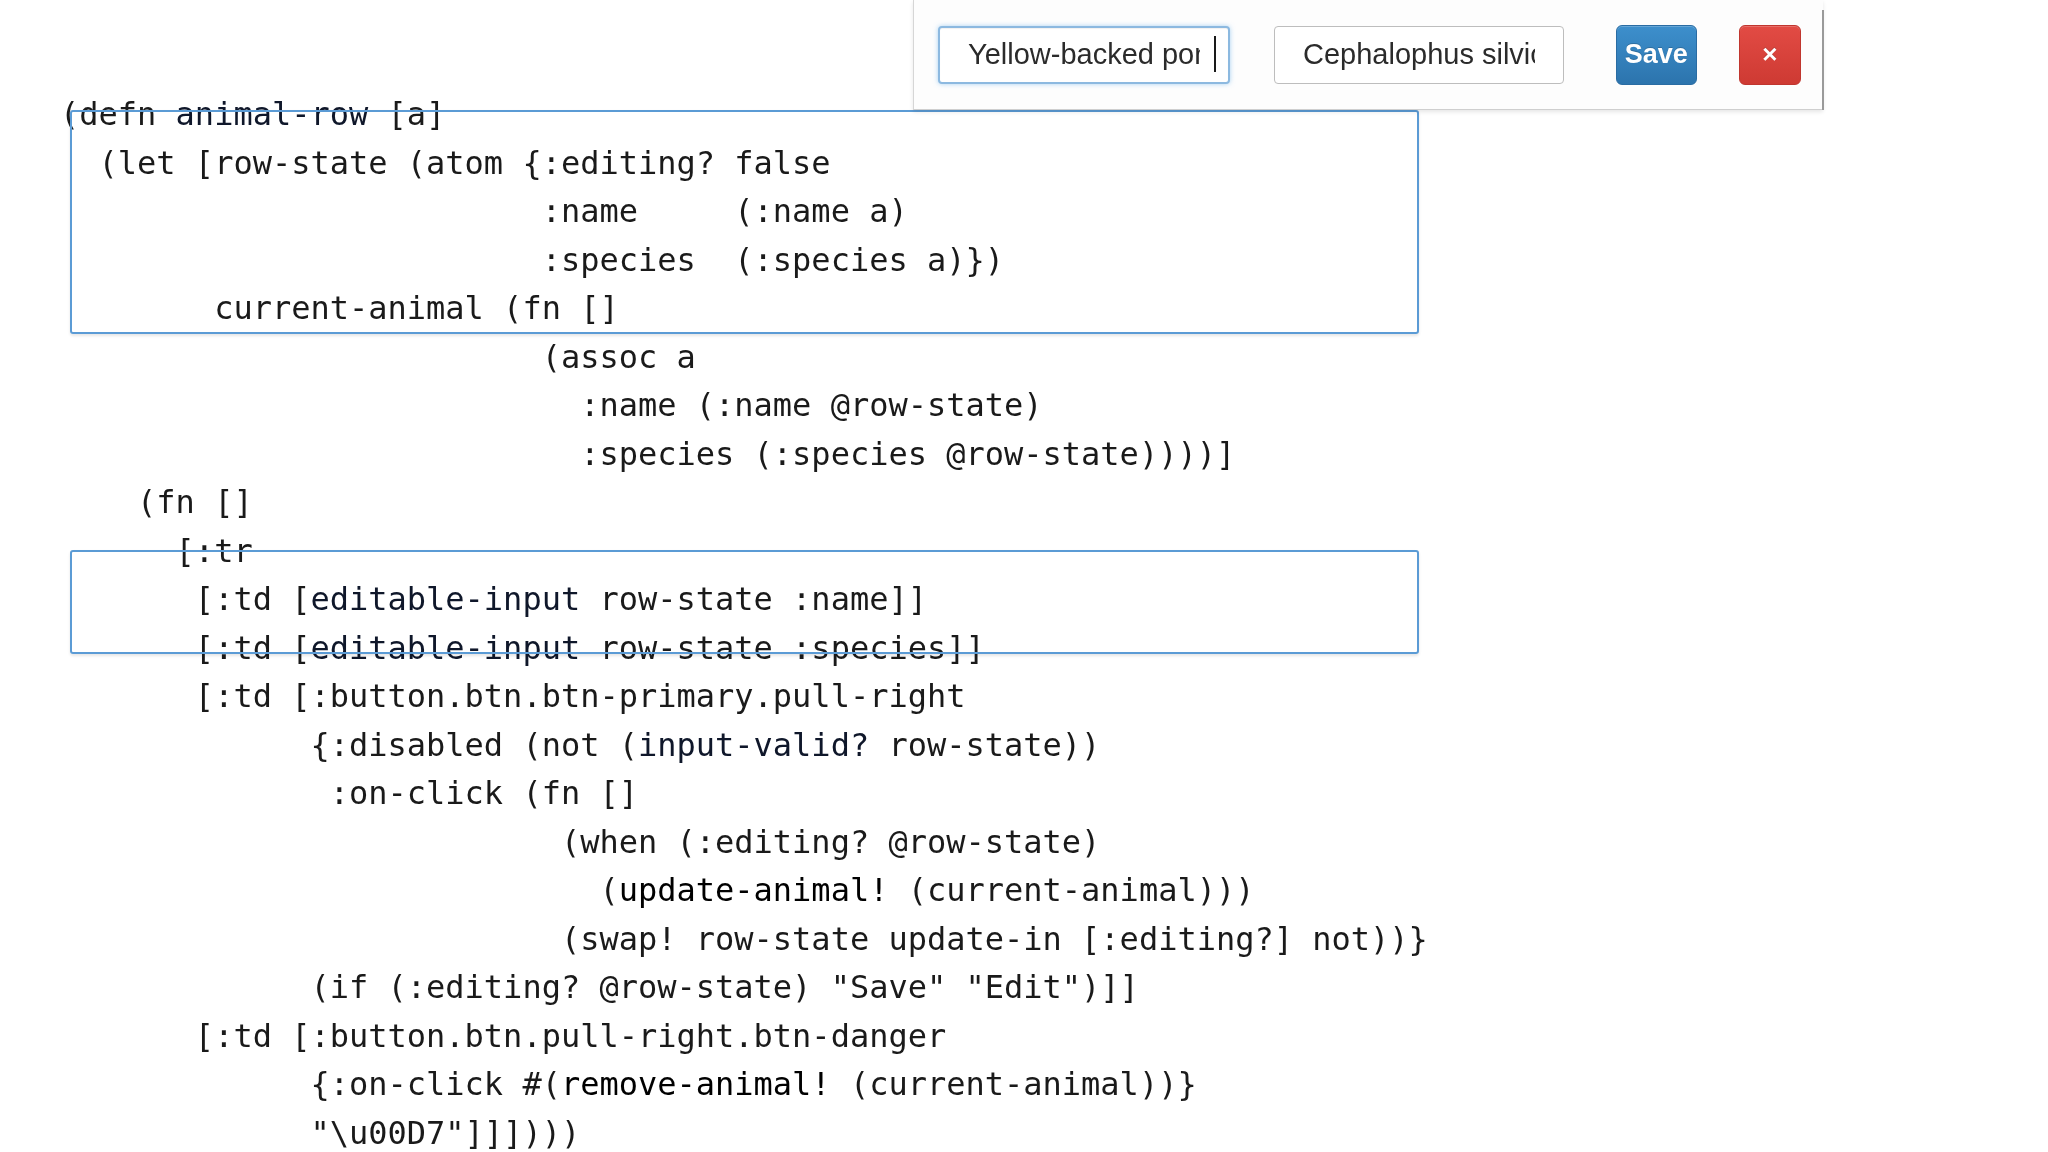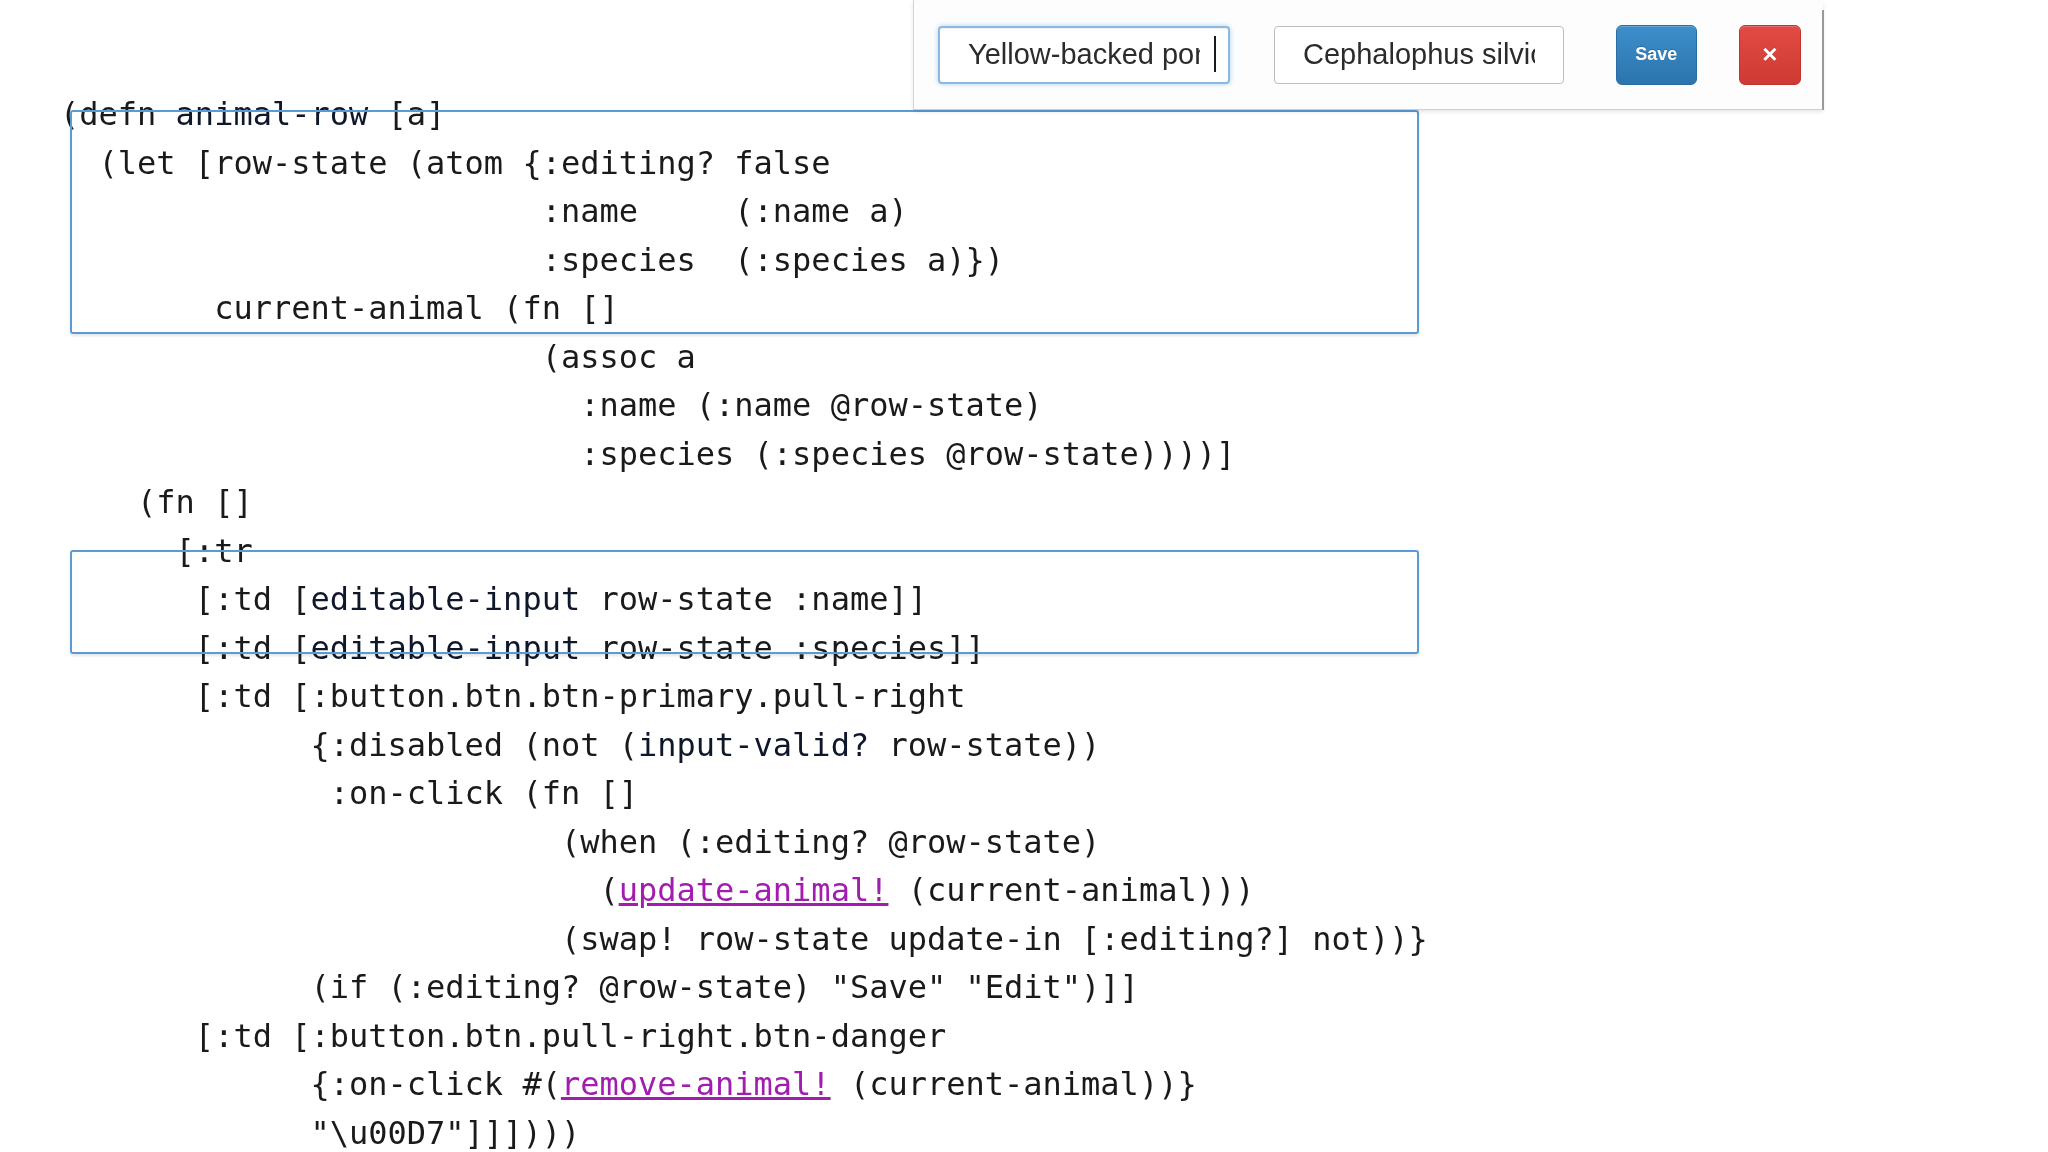--- a/index.html
+++ b/index.html
@@ -23,21 +23,21 @@
     font-family: "DejaVu Sans Mono", "Liberation Mono", monospace;
     font-size: 32px;
     line-height: 48.5px;
     color: #1a1a1a;
     white-space: pre;
     letter-spacing: 0px;
     z-index: 1;
   }
   #code-block .ln { display: block; height: 48.5px; }
   .tok-fn   { color: #0f172a; }
-  .tok-bang { color: #a21caf; text-decoration: underline; }
+  .tok-bang { color: #000000; }
 
   
   .hl-box {
     position: absolute;
     border: 2px solid #5b9bd5;
     border-radius: 3px;
     background: rgba(255,255,255,0.0);
     box-shadow: 0 2px 3px rgba(0,0,0,0.10);
     z-index: 2;
     pointer-events: none;
@@ -98,21 +98,21 @@
   }
   #species-input {
     width: 290px;
     margin-left: 44px;
     border: 1px solid #bdbdbd;
   }
 
   .ui-btn {
     font-family: "Liberation Sans", sans-serif;
     font-weight: bold;
-    font-size: 18px;
+    font-size: 27px;
     color: #ffffff;
     border-radius: 6px;
     height: 60px;
     display: inline-flex;
     align-items: center;
     justify-content: center;
     cursor: pointer;
     box-sizing: border-box;
     text-shadow: 0 -1px 0 rgba(0,0,0,0.18);
   }

